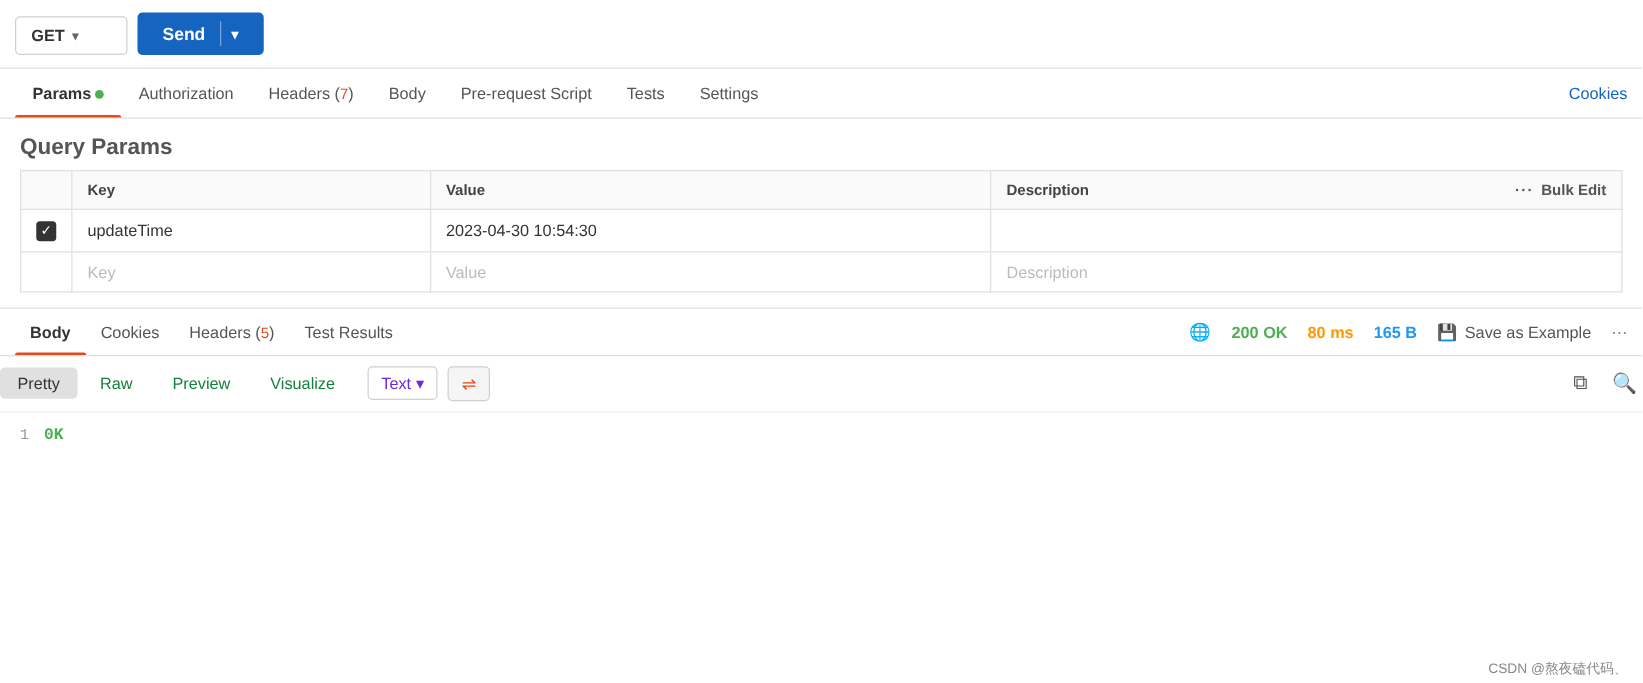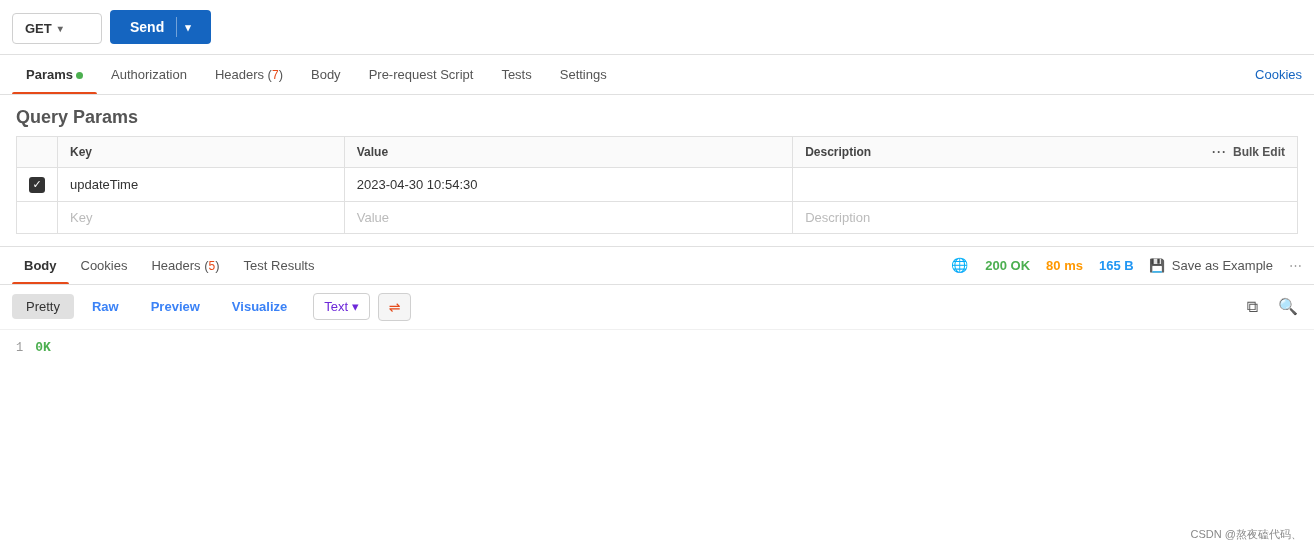--- a/index.html
+++ b/index.html
@@ -217,33 +217,32 @@
       color: #555;
       cursor: pointer;
       font-size: 13px;
     }
     .more-options { color: #888; cursor: pointer; }
 
     
     .format-bar {
       display: flex;
       align-items: center;
-      padding: 8px 12px;
+      padding: 8px 0;
       gap: 4px;
       border-bottom: 1px solid #f0f0f0;
     }
     .fmt-btn {
       padding: 5px 14px;
       border-radius: 4px;
       border: none;
       background: transparent;
       font-size: 13px;
       cursor: pointer;
-      color: #3b82f6;
-      font-weight: bold;
+      color: #15803d;
     }
     .fmt-btn.active {
       background: #e0e0e0;
       color: #333;
       font-weight: 500;
     }
     .text-select {
       display: flex;
       align-items: center;
       gap: 4px;

